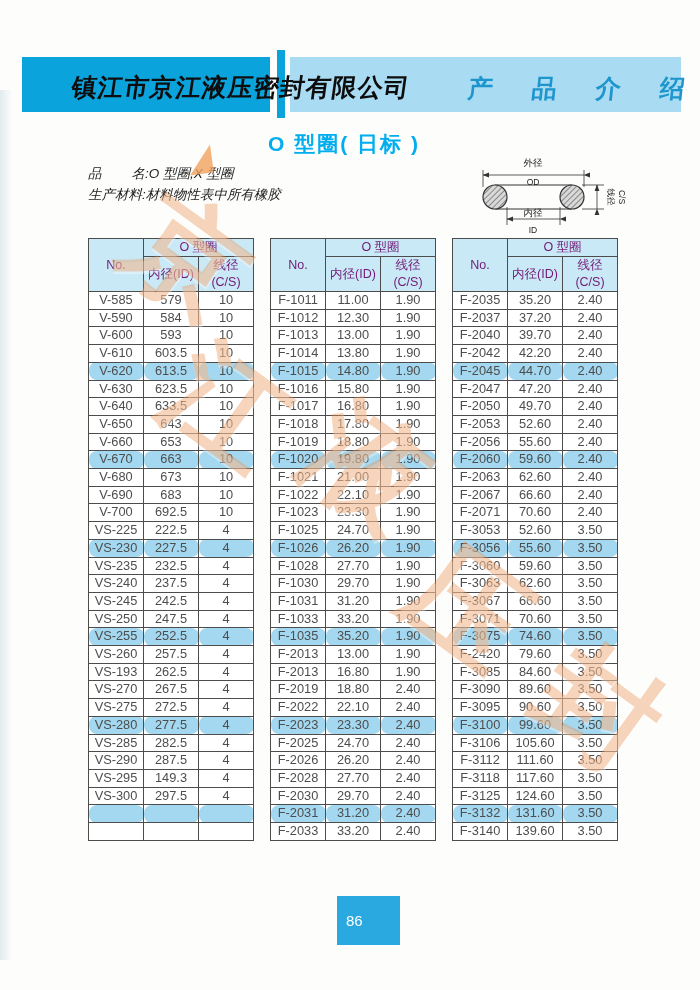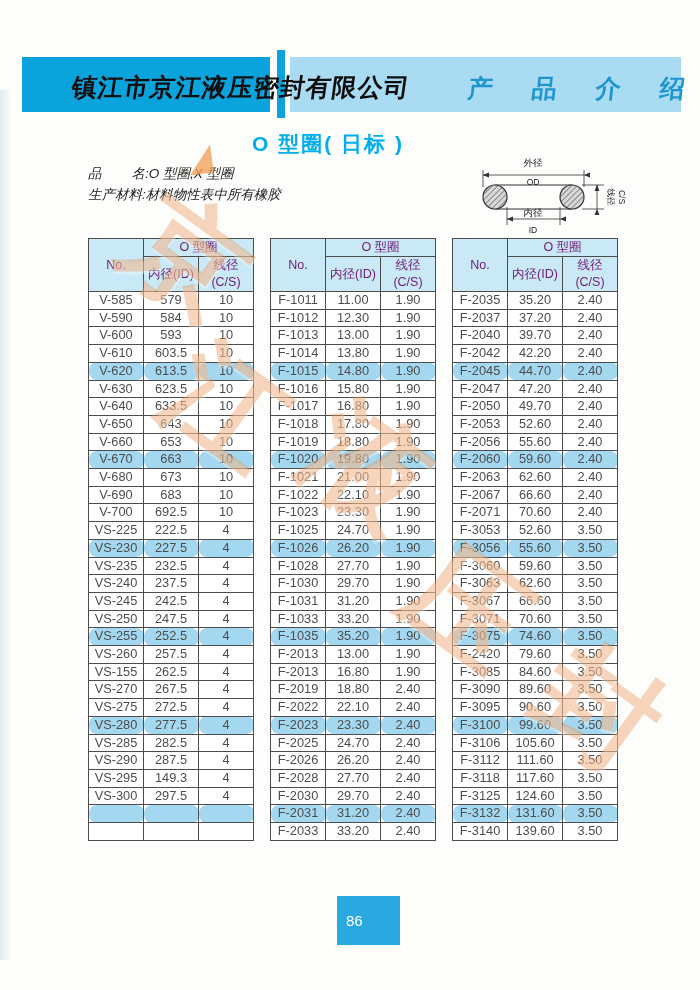--- a/index.html
+++ b/index.html
@@ -17,21 +17,21 @@
     position:absolute;left:72px;top:71px;z-index:3;
     font-family:"Liberation Serif", serif;font-weight:700;font-size:25px;color:#0d0d0d;
     letter-spacing:1px;transform:skewX(-8deg);white-space:nowrap;
   }
   .section-title{
     position:absolute;left:468px;top:72px;z-index:3;
     font-weight:700;font-size:25px;color:#1e96cd;letter-spacing:16px;white-space:nowrap;
     transform:skewX(-6deg);
   }
   .page-title{
-    position:absolute;left:0;top:130px;width:648px;text-align:center;text-indent:8px;
+    position:absolute;left:16px;top:130px;width:648px;text-align:center;text-indent:8px;
     font-weight:700;font-size:21px;color:#00adee;letter-spacing:2px;
   }
   
   .info{position:absolute;left:88px;top:164px;font-size:13.5px;line-height:20.5px;color:#1c1c1c;}
   .info div{white-space:pre;font-style:italic;}
   
   .diagram{position:absolute;left:462px;top:153px;}
   .diagram text{font-family:"Liberation Sans",sans-serif;fill:#222;}
   
   .tbl{
@@ -239,21 +239,21 @@
         <td>VS-255</td>
         <td>252.5</td>
         <td>4</td>
       </tr>
       <tr>
         <td>VS-260</td>
         <td>257.5</td>
         <td>4</td>
       </tr>
       <tr>
-        <td>VS-155</td>
+        <td>VS-193</td>
         <td>262.5</td>
         <td>4</td>
       </tr>
       <tr>
         <td>VS-270</td>
         <td>267.5</td>
         <td>4</td>
       </tr>
       <tr>
         <td>VS-275</td>

